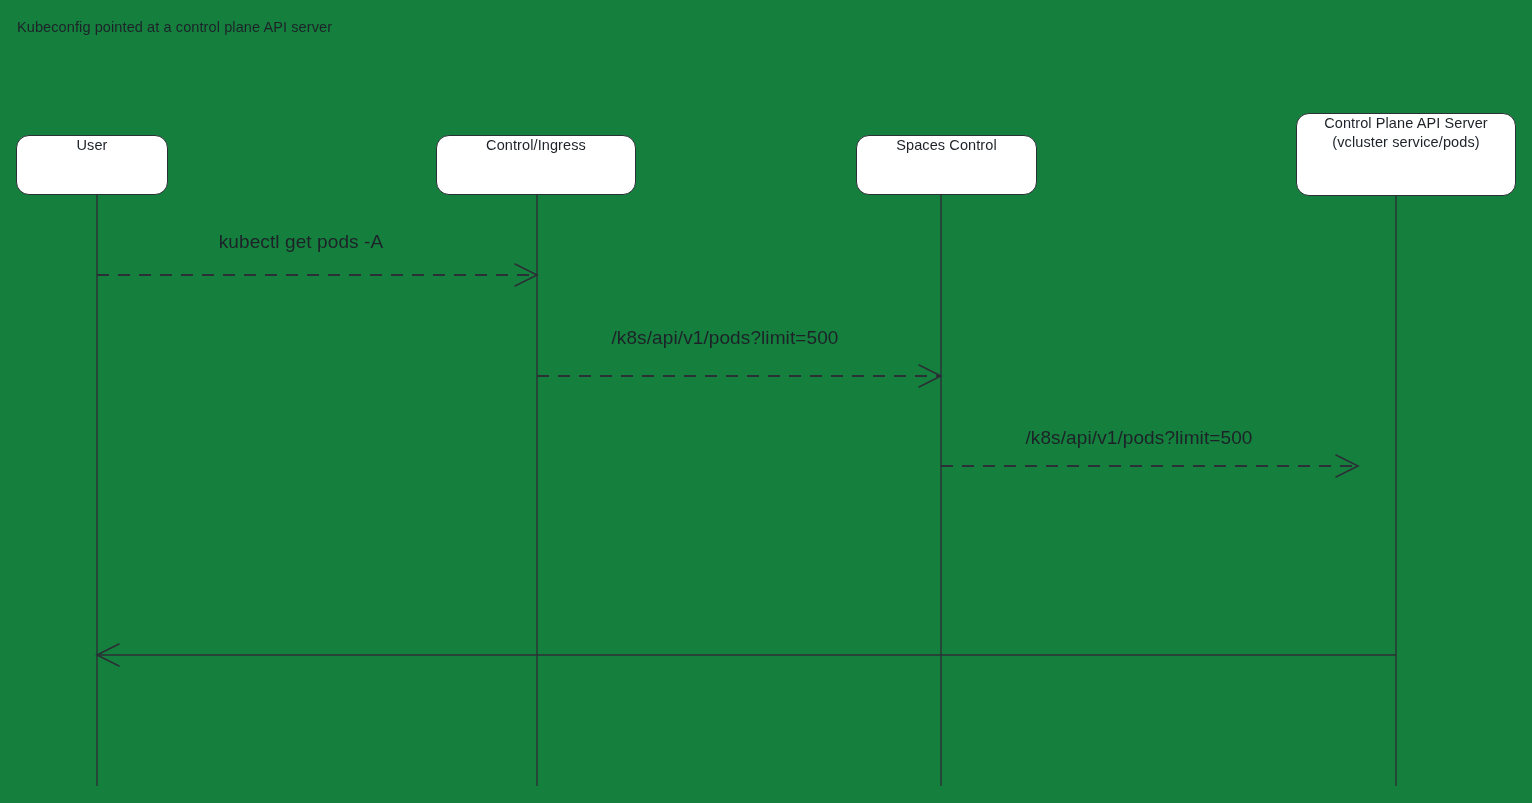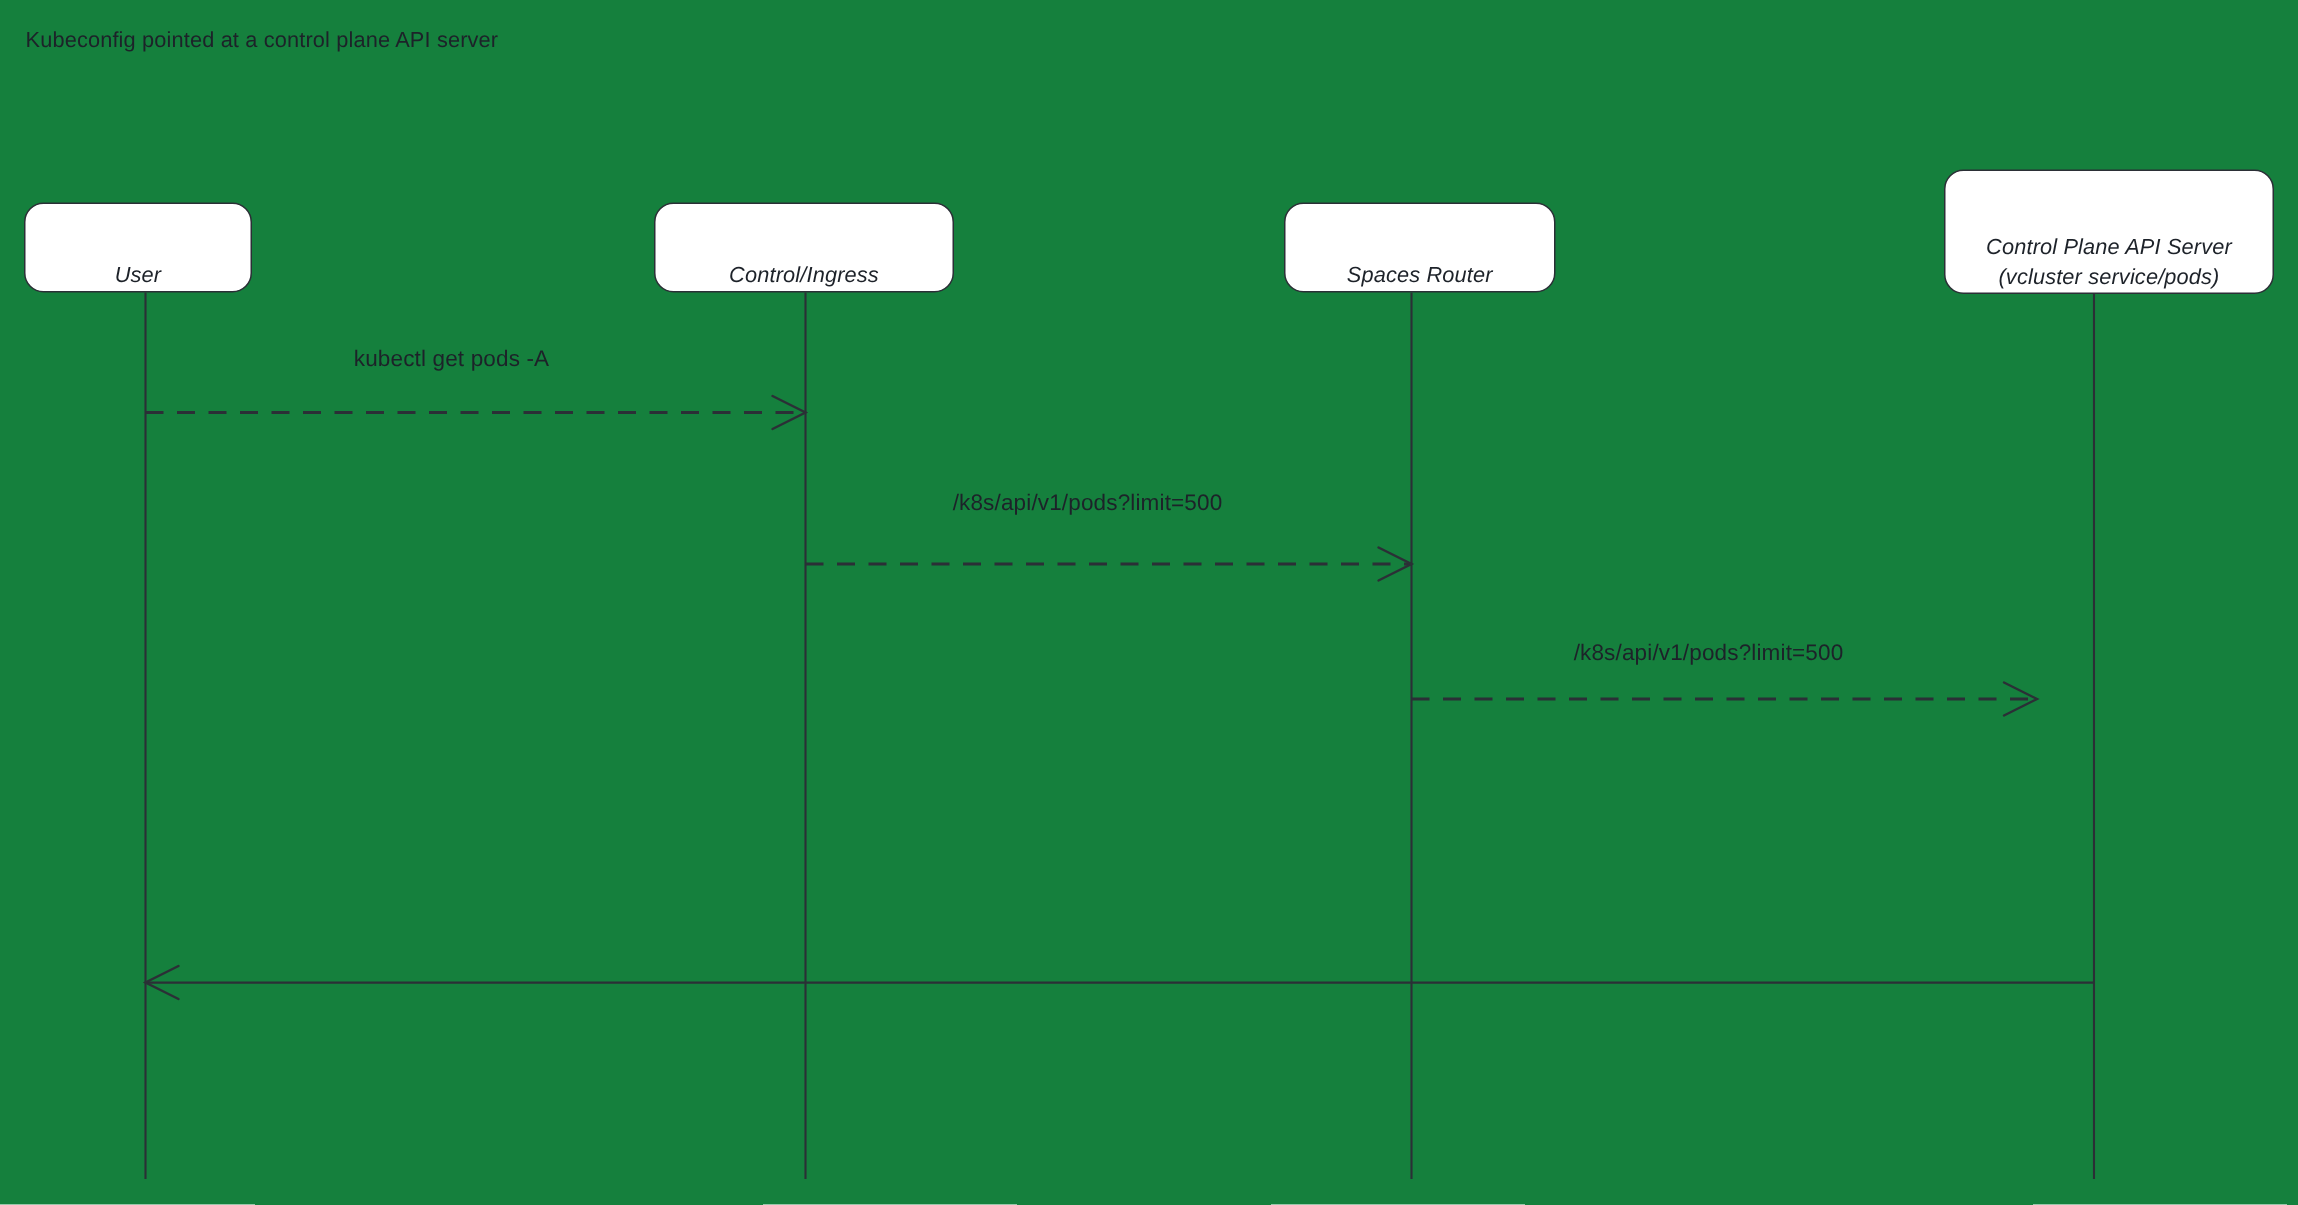--- a/index.html
+++ b/index.html
@@ -39,38 +39,37 @@
     height: 803px;
   }
 
   .actor-box {
     position: absolute;
     box-sizing: border-box;
     background: #ffffff;
     border: 1.6px solid #2b2f36;
     border-radius: 13px;
     display: flex;
-    align-items: flex-end;
+    align-items: flex-start;
     justify-content: center;
     text-align: center;
     z-index: 3;
-    font-style: italic;
   }
   .actor-label {
     font-size: 14.5px;
     line-height: 1.33;
     color: #1d2229;
     white-space: pre-line;
     padding: 0 8px;
     letter-spacing: 0.1px;
   }
 
   .msg-label {
     position: absolute;
-    font-size: 15px;
+    font-size: 19px;
     color: #1d2229;
     white-space: nowrap;
     transform: translateX(-50%);
     z-index: 4;
     letter-spacing: 0.1px;
   }
 </style>
 </head>
 <body>
 
@@ -107,21 +106,21 @@
   </svg>
 
   <div id="actors-layer">
       <div class="actor-box" style="left: 16px; top: 135px; width: 152px; height: 60px;">
         <div class="actor-label">User</div>
       </div>
       <div class="actor-box" style="left: 436px; top: 135px; width: 200px; height: 60px;">
         <div class="actor-label">Control/Ingress</div>
       </div>
       <div class="actor-box" style="left: 856px; top: 135px; width: 181px; height: 60px;">
-        <div class="actor-label">Spaces Router</div>
+        <div class="actor-label">Spaces Control</div>
       </div>
       <div class="actor-box" style="left: 1296px; top: 113px; width: 220px; height: 83px;">
         <div class="actor-label">Control Plane API Server
 (vcluster service/pods)</div>
       </div>
     </div>
   <div id="labels-layer">
       <div class="msg-label" style="left: 301px; top: 231px;">kubectl get pods -A</div>
       <div class="msg-label" style="left: 725px; top: 327px;">/k8s/api/v1/pods?limit=500</div>
       <div class="msg-label" style="left: 1139px; top: 427px;">/k8s/api/v1/pods?limit=500</div>

